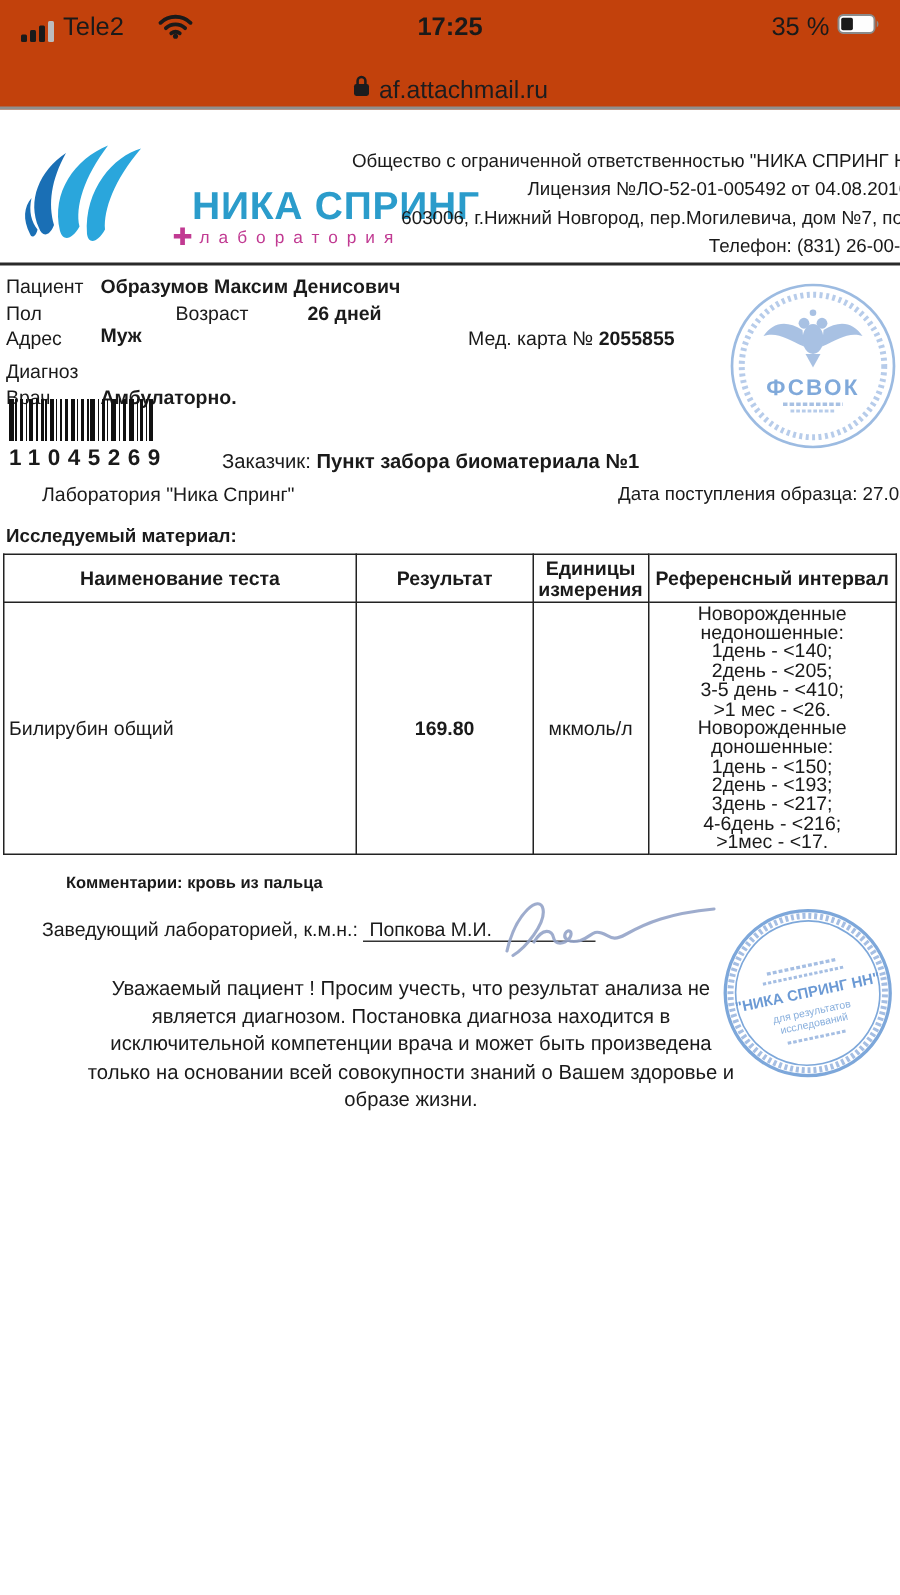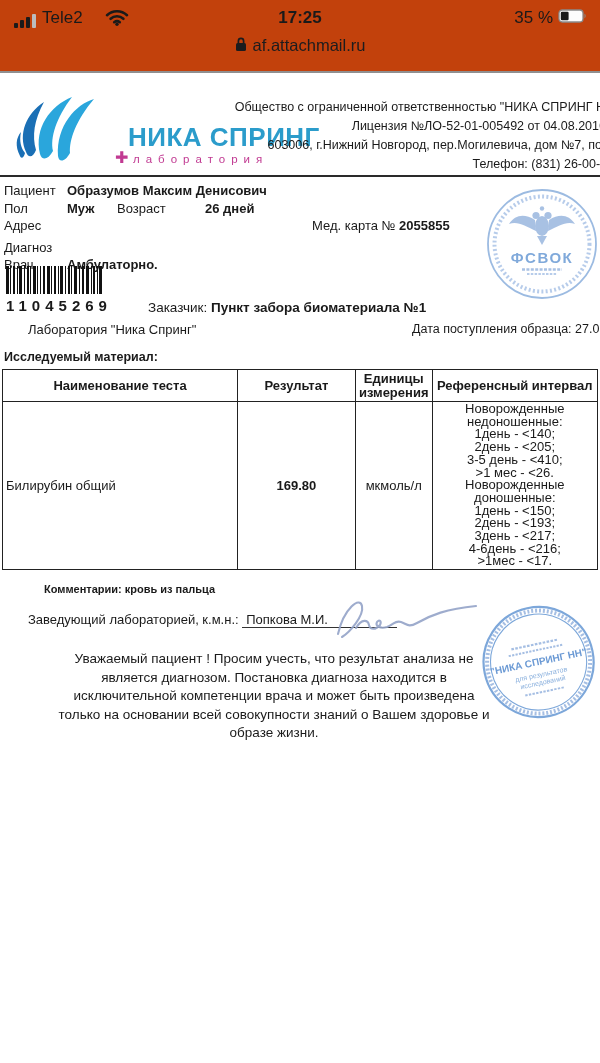--- a/index.html
+++ b/index.html
@@ -22,21 +22,21 @@
   #signal { position:absolute; left:14px; top:8px; display:flex; align-items:flex-end; gap:2px; }
   #signal i { display:block; width:4px; background:#1a1a1a; border-radius:1px; }
   #signal i.s1{height:5px;} #signal i.s2{height:8px;} #signal i.s3{height:11px;}
   #signal i.s4{height:14px; background:#bcbcbe;}
   #carrier { position:absolute; left:42px; top:2px; font-size:17px; }
   #wifi { position:absolute; left:105px; top:2px; }
   #clock { position:absolute; left:0; width:600px; text-align:center; top:2px; font-size:17px; font-weight:bold; }
   #batt-group { position:absolute; right:12px; top:2px; display:flex; align-items:center; gap:5px; }
   #batt-pct { font-size:17px; }
   #url-bar { position:absolute; top:36px; left:0; width:600px; height:34px;
-    display:flex; align-items:flex-start; justify-content:center; gap:6px; }
+    display:flex; align-items:flex-end; justify-content:center; gap:6px; }
   #url-text { font-size:16.5px; font-weight:500; color:#1c1c1e; }
 
   
   #logo-swoosh { left:12px; top:94px; }
   #logo-title { left:128px; top:122px; font-size:26px; font-weight:bold; color:#2b9ccb; letter-spacing:.5px; }
   #logo-cross { left:115px; top:148px; color:#c13a92; font-size:16px; font-weight:bold; }
   #logo-sub { left:133px; top:153px; font-size:11.5px; letter-spacing:6px; color:#c13a92; }
   #company { right:-14px; top:98px; text-align:right; font-size:12.5px; line-height:19px; }
   #head-rule { left:0; top:175px; width:600px; height:2px; background:#2a2a2a; }
 
@@ -134,21 +134,21 @@
 <div class="abs pre" id="company">Общество с ограниченной ответственностью "НИКА СПРИНГ НН
 Лицензия №ЛО-52-01-005492 от 04.08.2016 г
 603006, г.Нижний Новгород, пер.Могилевича, дом №7, пом.
 Телефон: (831) 26-00-22</div>
 <div class="abs" id="head-rule"></div>
 
 <span class="abs lbl x4" id="p-row1" style="top:183px;">Пациент</span>
 <span class="abs lbl x67 b" style="top:183px;">Образумов Максим Денисович</span>
 
 <span class="abs lbl x4" style="top:201px;">Пол</span>
-<span class="abs lbl x67 b" style="top:201px;">Муж</span>
+<span class="abs lbl x67 b" style="top:216px;">Муж</span>
 <span class="abs lbl x117" style="top:201px;">Возраст</span>
 <span class="abs lbl x205 b" style="top:201px;">26 дней</span>
 
 <span class="abs lbl x4" style="top:218px;">Адрес</span>
 <span class="abs" id="medcard">
   <span>Мед. карта №</span>
   <span class="b">2055855</span>
 </span>
 
 <span class="abs lbl x4" style="top:240px;">Диагноз</span>

